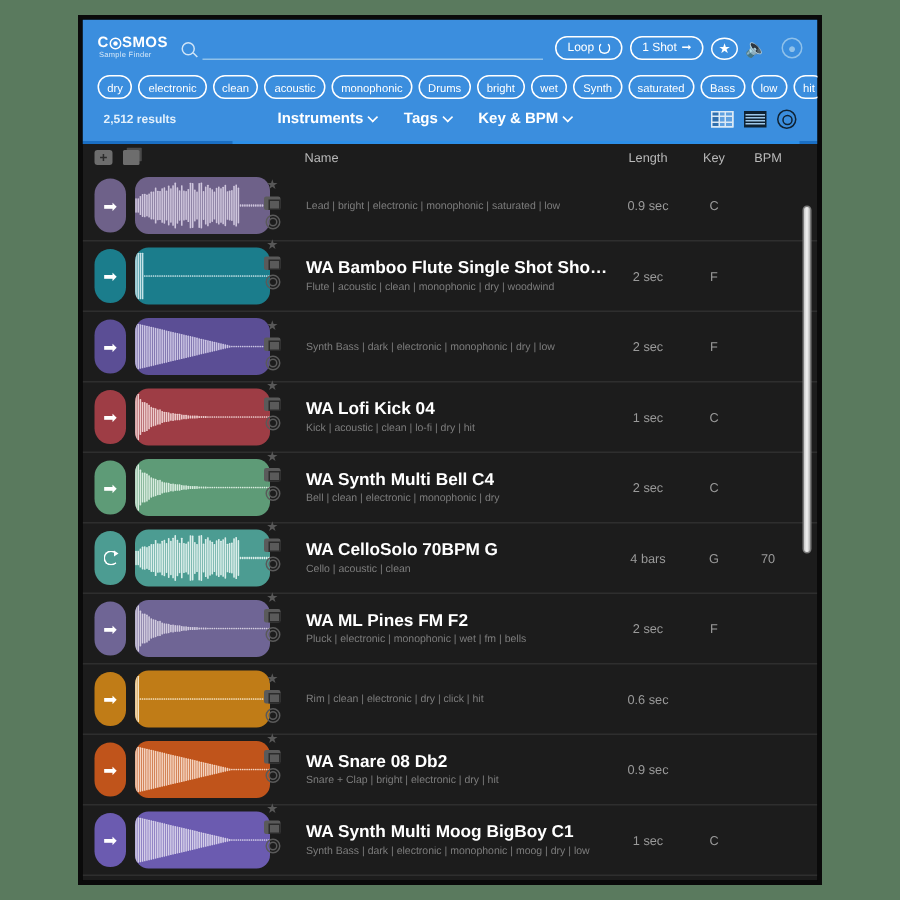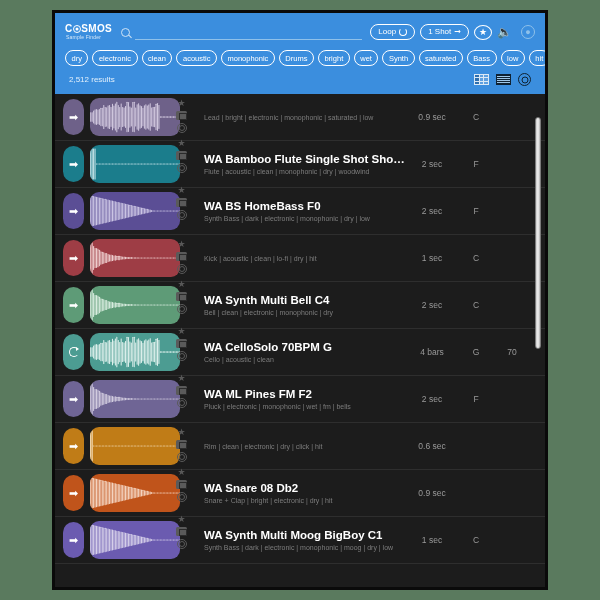--- a/index.html
+++ b/index.html
@@ -94,21 +94,21 @@
     color: #fff; font-size: 7.5px; line-height: 9px;
     padding: 2.5px 5.5px; white-space: nowrap;
     background: transparent;
   }
   
   #filter-row {
     display: flex; align-items: center;
     padding: 2px 2px 7px 2px; height: 24px;
   }
   #results-count {
-    color: #e2f0fc; font-size: 8px; font-weight: normal;
+    color: #e2f0fc; font-size: 8px; font-weight: bold;
     width: 120px; padding-left: 4px;
   }
   .dropdown {
     color: #fff; font-size: 10px; font-weight: bold;
     margin-right: 18px; display: flex; align-items: center; gap: 4px;
     white-space: nowrap;
   }
   .chev {
     display: inline-block; width: 5px; height: 5px;
     border-right: 1.2px solid #fff; border-bottom: 1.2px solid #fff;
@@ -299,20 +299,34 @@
         <span class="tag-pill">wet</span>
         <span class="tag-pill">Synth</span>
         <span class="tag-pill">saturated</span>
         <span class="tag-pill">Bass</span>
         <span class="tag-pill">low</span>
         <span class="tag-pill">hit</span>
       </div>
 
     <div id="filter-row">
       <div id="results-count">2,512 results</div>
+      <div id="dropdowns-holder" style="display:flex;align-items:center;">
+          <div class="dropdown">
+            <span>Instruments</span>
+            <span class="chev"></span>
+          </div>
+          <div class="dropdown">
+            <span>Tags</span>
+            <span class="chev"></span>
+          </div>
+          <div class="dropdown">
+            <span>Key &amp; BPM</span>
+            <span class="chev"></span>
+          </div>
+        </div>
       <div id="view-icons">
         <span class="vi-grid">
             <i></i>
             <i></i>
             <i></i>
             <i></i>
             <i></i>
             <i></i>
             <i></i>
             <i></i>
@@ -322,20 +336,31 @@
             <i></i>
             <i></i>
             <i></i>
             <i></i>
           </span>
         <span class="vi-globe"></span>
       </div>
     </div>
   </div>
 
+  <div id="table-head">
+    <div class="th-icons">
+      <span class="ic-add"></span>
+      <span class="ic-copy"></span>
+    </div>
+    <div class="th-name">Name</div>
+    <div class="th-len">Length</div>
+    <div class="th-key">Key</div>
+    <div class="th-bpm">BPM</div>
+    <div class="th-pad"></div>
+  </div>
 
   <div id="list-area">
     <div id="rows-holder">
         <div class="row">
           <div class="play-btn" style="background: rgb(110, 97, 137);">
             <span>➡</span>
           </div>
           <div class="wave-box" style="background: rgb(110, 97, 137);">
             <svg viewBox="0 0 90 38" preserveAspectRatio="none" fill="#cfc6dd">
               <rect x="0.17" y="14.22" width="1.05" height="9.56" rx="0.4"></rect>
@@ -568,21 +593,20 @@
               <rect x="87.27" y="18.45" width="1.05" height="1.09" rx="0.4"></rect>
               <rect x="88.72" y="18.45" width="1.05" height="1.09" rx="0.4"></rect>
             </svg>
           </div>
           <div class="meta">
             <div class="meta-icons">
               <span class="mi-star">★</span>
               <span class="mi-pack"></span>
               <span class="mi-sim"></span>
             </div>
-            <div class="title">WA BS HomeBass F0</div>
             <div class="subtags">Synth Bass | dark | electronic | monophonic | dry | low</div>
           </div>
           <div class="col-len">2 sec</div>
           <div class="col-key">F</div>
           <div class="col-bpm"></div>
           <div class="col-pad"></div>
         </div>
         <div class="row">
           <div class="play-btn" style="background: rgb(158, 61, 69);">
             <span>➡</span>
@@ -652,20 +676,21 @@
               <rect x="87.27" y="18.45" width="1.05" height="1.09" rx="0.4"></rect>
               <rect x="88.72" y="18.45" width="1.05" height="1.09" rx="0.4"></rect>
             </svg>
           </div>
           <div class="meta">
             <div class="meta-icons">
               <span class="mi-star">★</span>
               <span class="mi-pack"></span>
               <span class="mi-sim"></span>
             </div>
+            <div class="title">WA Lofi Kick 04</div>
             <div class="subtags">Kick | acoustic | clean | lo-fi | dry | hit</div>
           </div>
           <div class="col-len">1 sec</div>
           <div class="col-key">C</div>
           <div class="col-bpm"></div>
           <div class="col-pad"></div>
         </div>
         <div class="row">
           <div class="play-btn" style="background: rgb(94, 155, 119);">
             <span>➡</span>

